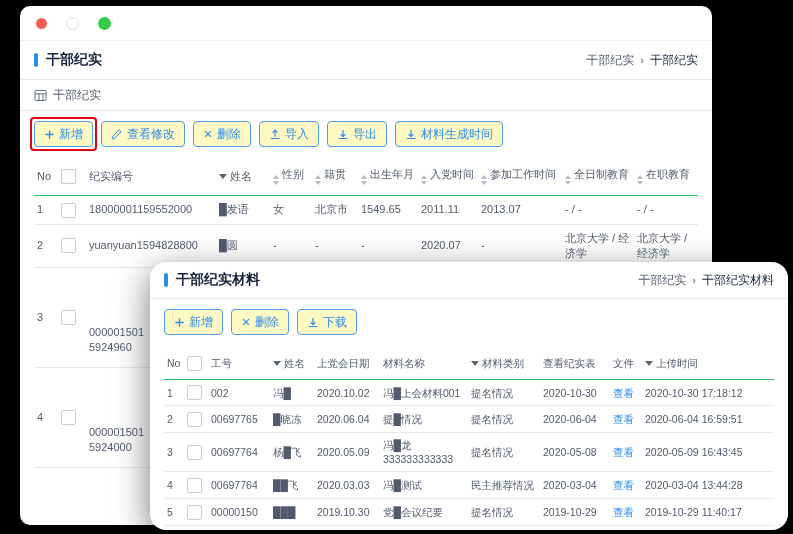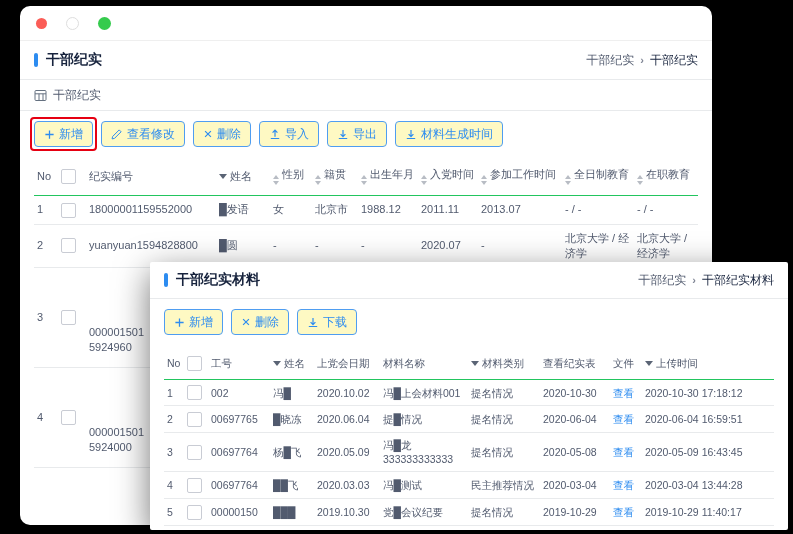--- a/index.html
+++ b/index.html
@@ -1,20 +1,20 @@
 <!DOCTYPE html>
 <html><head>
 <meta charset="utf-8">
 <style>
   html,body{margin:0;padding:0;background:#000;}
   .canvas{position:relative;width:793px;height:534px;background:#000;overflow:hidden;
           font-family:"Liberation Sans","DejaVu Sans",sans-serif;}
   .window{position:absolute;background:#fff;}
   .back-window{left:20px;top:6px;width:692px;height:519px;border-radius:10px;overflow:hidden;}
-  .front-window{left:150px;top:262px;width:638px;height:268px;border-radius:2px;overflow:hidden;
+  .front-window{left:150px;top:262px;width:638px;height:268px;border-radius:16px;overflow:hidden;
                 box-shadow:0 10px 34px rgba(0,0,0,.55);z-index:5;}
   
   .titlebar{height:34px;display:flex;align-items:center;padding:0 16px;border-bottom:1px solid #efefef;}
   .dot{width:11px;height:11px;border-radius:50%;margin-right:19px;cursor:pointer;}
   .dot.red{background:#fb5d57;}
   .dot.gray{background:#fff;border:1px solid #dedede;}
   .dot.green{width:13px;height:13px;background:#35cb4d;}
   
   .page-header{height:38px;display:flex;align-items:center;justify-content:space-between;
                padding:0 14px;border-bottom:1px solid #e8eaec;}
@@ -183,21 +183,21 @@
         </tr>
       </thead>
       <tbody>
         <tr>
           <td>1</td>
           <td><span class="cb"></span></td>
           <td class="nowrap">18000001159552000</td>
           <td>█发语</td>
           <td>女</td>
           <td>北京市</td>
-          <td class="nowrap">1988.12</td>
+          <td class="nowrap">1549.65</td>
           <td class="nowrap">2011.11</td>
           <td class="nowrap">2013.07</td>
           <td>- / -</td>
           <td>- / -</td>
         </tr>
         <tr>
           <td>2</td>
           <td><span class="cb"></span></td>
           <td class="nowrap">yuanyuan1594828800</td>
           <td>█圆</td>

